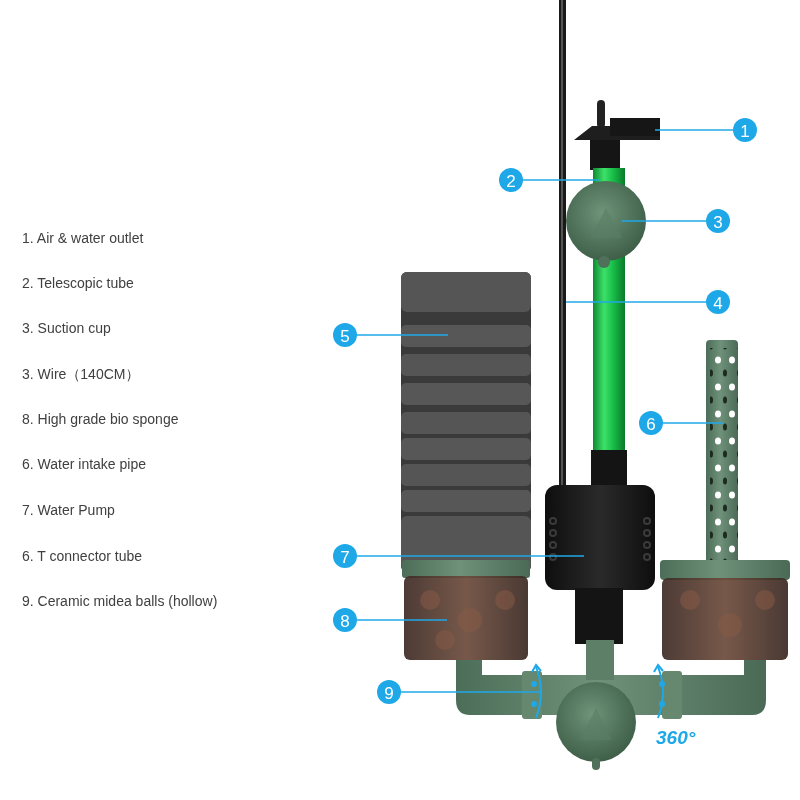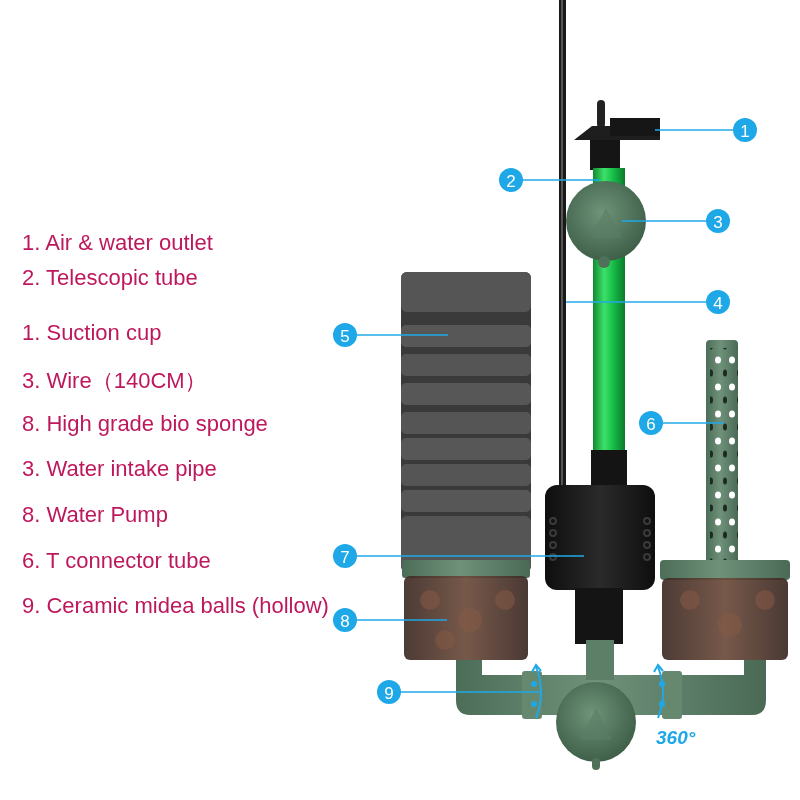--- a/index.html
+++ b/index.html
@@ -1,33 +1,33 @@
 <!DOCTYPE html>
 <html><head>
   <meta charset="utf-8">
   <style>
     html, body { margin: 0; padding: 0; background: #ffffff; }
     body { width: 800px; height: 800px; position: relative; overflow: hidden; font-family: "Liberation Sans", sans-serif; }
     .legend { position: absolute; left: 22px; top: 230px; }
-    .legend-item { position: absolute; left: 0; white-space: nowrap; font-size: 22px; color: #be185d; }
+    .legend-item { position: absolute; left: 0; white-space: nowrap; font-size: 14px; color: #404040; }
     svg.diagram { position: absolute; left: 0; top: 0; width: 800px; height: 800px; }
     .callout-num { font-family: "Liberation Sans", sans-serif; font-size: 17px; fill: #ffffff; text-anchor: middle; dominant-baseline: central; }
     .rot-label { font-family: "Liberation Sans", sans-serif; font-size: 19px; font-style: italic; font-weight: bold; fill: #1fa8e8; }
   </style>
 </head>
 <body>
 
 <div class="legend">
   <div class="legend-item" style="top:0px">1. Air &amp; water outlet</div>
-  <div class="legend-item" style="top:35px">2. Telescopic tube</div>
-  <div class="legend-item" style="top:90px">1. Suction cup</div>
+  <div class="legend-item" style="top:45px">2. Telescopic tube</div>
+  <div class="legend-item" style="top:90px">3. Suction cup</div>
   <div class="legend-item" style="top:136px">3. Wire（140CM）</div>
   <div class="legend-item" style="top:181px">8. High grade bio sponge</div>
-  <div class="legend-item" style="top:226px">3. Water intake pipe</div>
-  <div class="legend-item" style="top:272px">8. Water Pump</div>
+  <div class="legend-item" style="top:226px">6. Water intake pipe</div>
+  <div class="legend-item" style="top:272px">7. Water Pump</div>
   <div class="legend-item" style="top:318px">6. T connector tube</div>
   <div class="legend-item" style="top:363px">9. Ceramic midea balls (hollow)</div>
 </div>
 
 <svg class="diagram" viewBox="0 0 800 800" xmlns="http://www.w3.org/2000/svg">
   <defs>
     <linearGradient id="gTube" x1="0" x2="1" y1="0" y2="0">
       <stop offset="0" stop-color="#0f8a32"></stop>
         <stop offset="0.35" stop-color="#3ee06a"></stop>
         <stop offset="0.6" stop-color="#19c24a"></stop>

